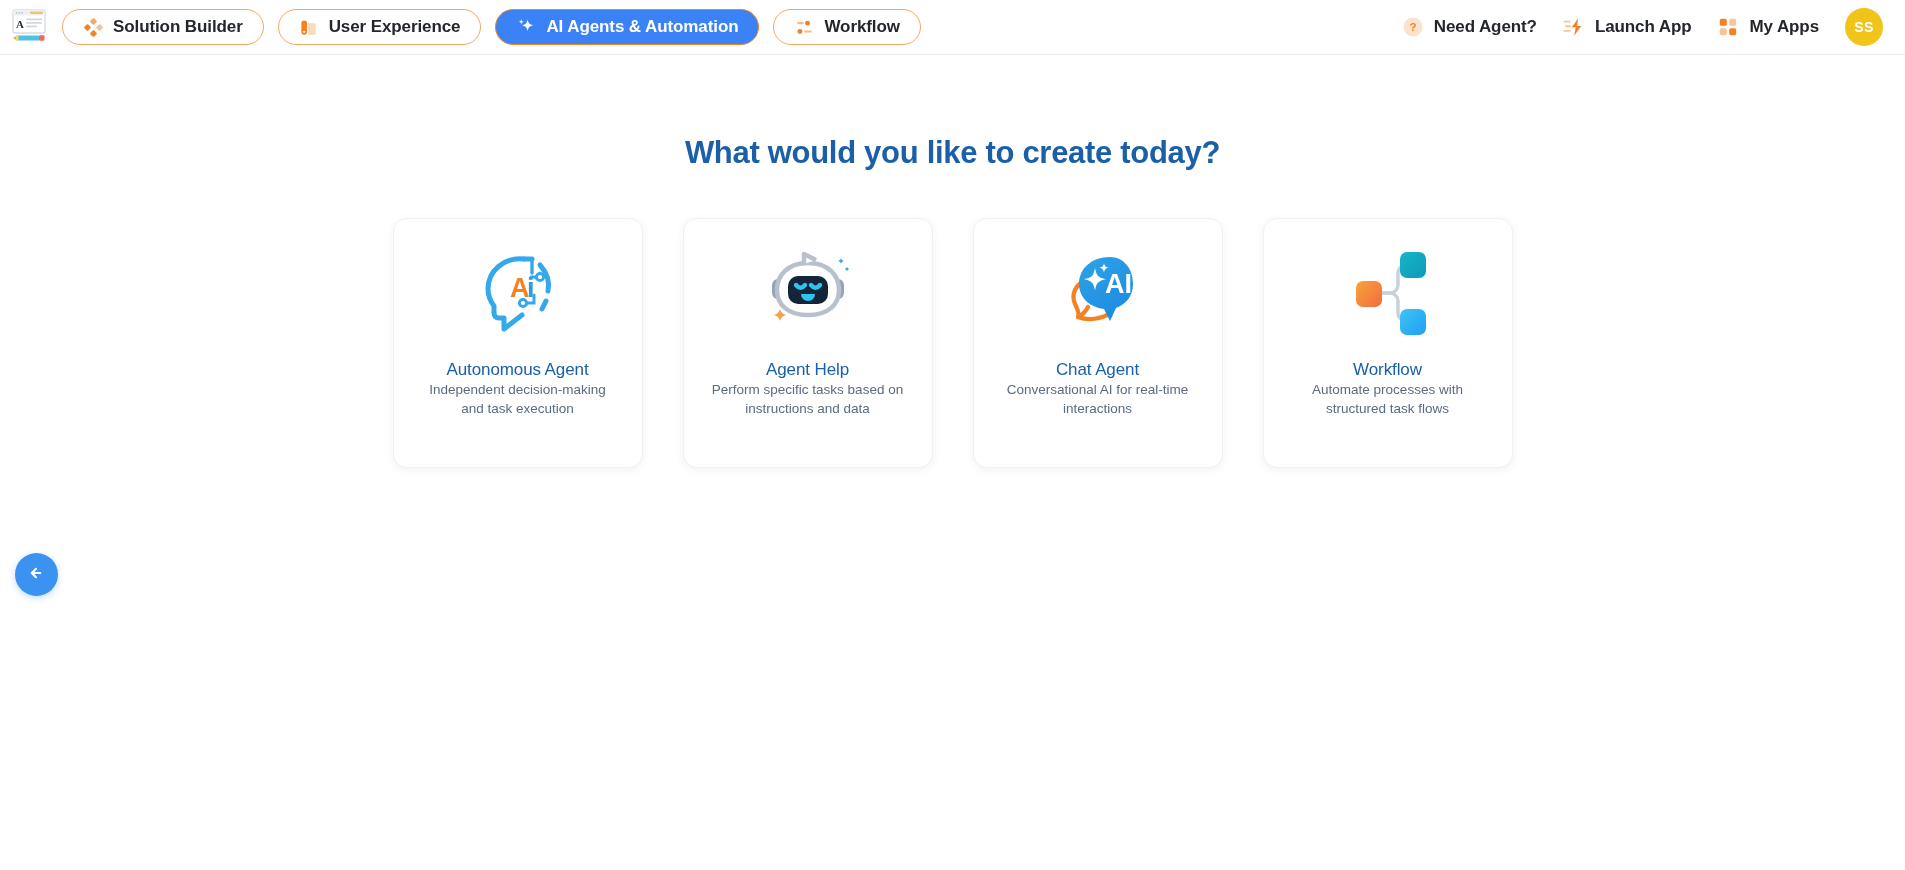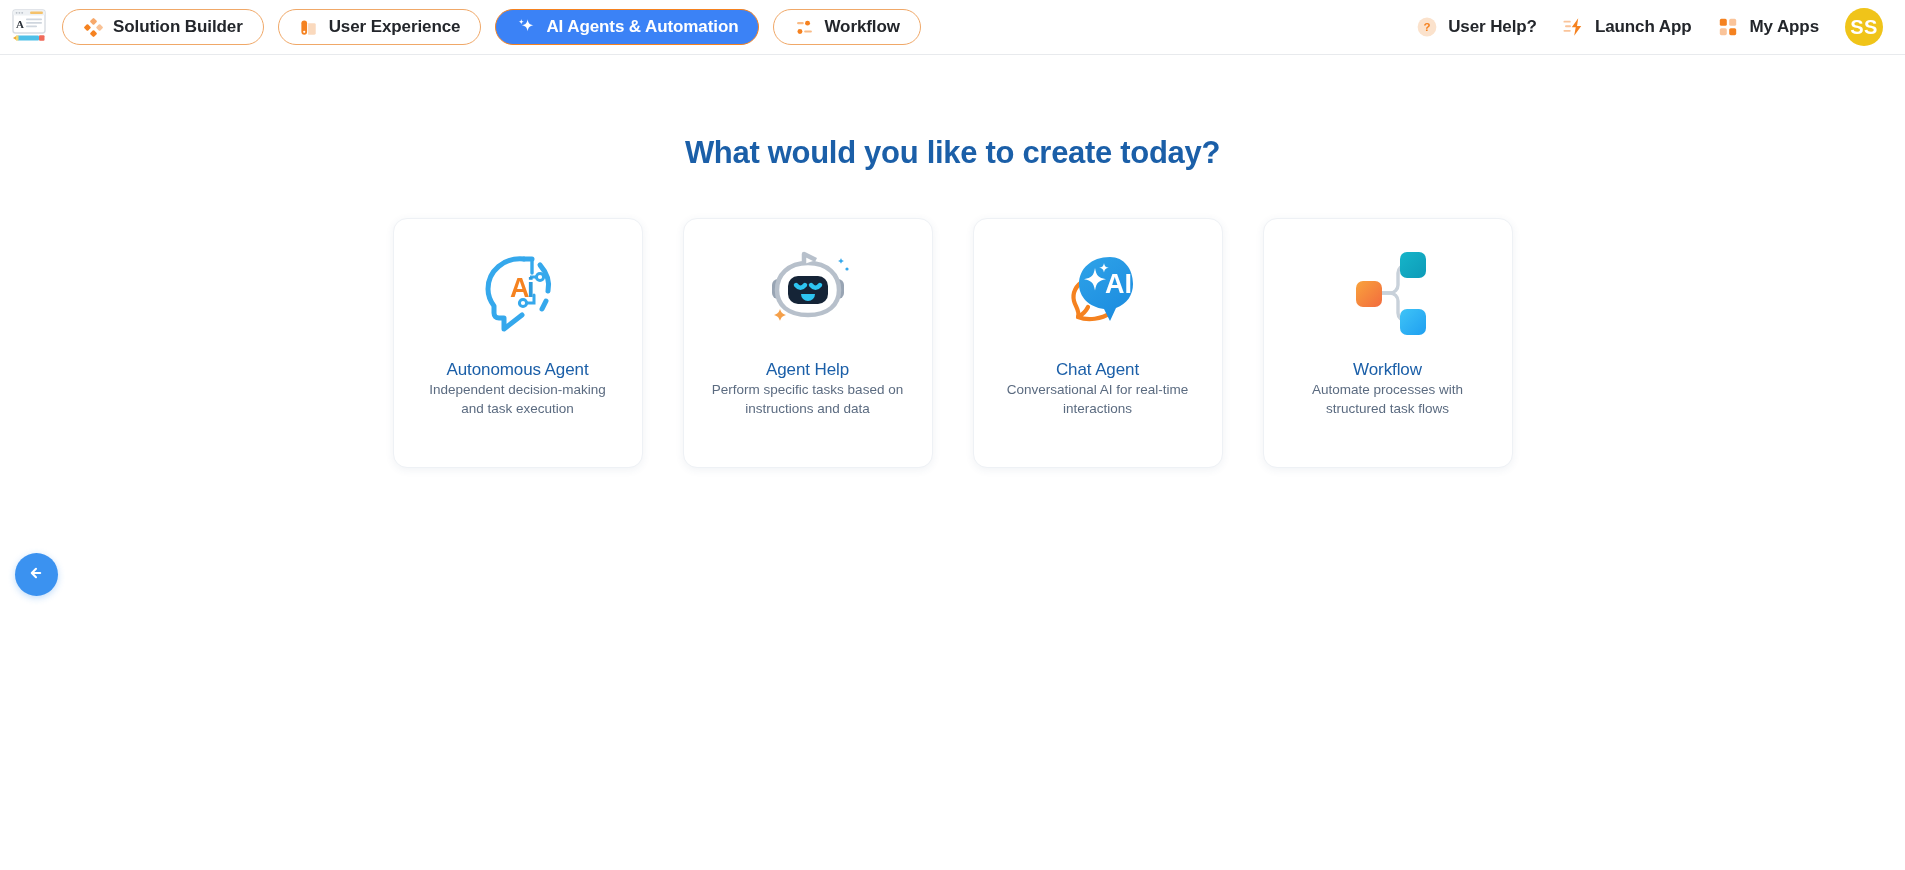--- a/index.html
+++ b/index.html
@@ -99,21 +99,21 @@
     justify-content: center;
     flex: 0 0 22px;
   }
 
   .avatar {
     width: 38px;
     height: 38px;
     border-radius: 50%;
     background: #f0c419;
     color: #ffffff;
-    font-size: 20px;
+    font-size: 14px;
     font-weight: 700;
     display: flex;
     align-items: center;
     justify-content: center;
     cursor: pointer;
     letter-spacing: 0.3px;
   }
 
   
   .main {
@@ -271,21 +271,21 @@
 
   <div class="topbar-right">
 
     <div class="right-item">
       <span class="ri-icon">
         <svg width="22" height="22" viewBox="0 0 22 22">
           <circle cx="11" cy="11" r="9.4" fill="#fbe2cc"></circle>
           <text x="11" y="15.4" text-anchor="middle" font-family="'Liberation Sans',sans-serif" font-size="11.5" font-weight="700" fill="#f58220">?</text>
         </svg>
       </span>
-      <span>User Help?</span>
+      <span>Need Agent?</span>
     </div>
 
     <div class="right-item">
       <span class="ri-icon">
         <svg width="24" height="22" viewBox="0 0 24 22">
           <rect x="0.5" y="4.2" width="8" height="2" rx="1" fill="#fac49a"></rect>
           <rect x="2.2" y="9.2" width="6.5" height="2" rx="1" fill="#fac49a"></rect>
           <rect x="0.5" y="14.2" width="8" height="2" rx="1" fill="#fac49a"></rect>
           <path d="M16.6 1.5 L9.6 11.3 L13.9 11.3 L12.2 20.5 L19.9 9.9 L15.3 9.9 Z" fill="#f58220"></path>
         </svg>

